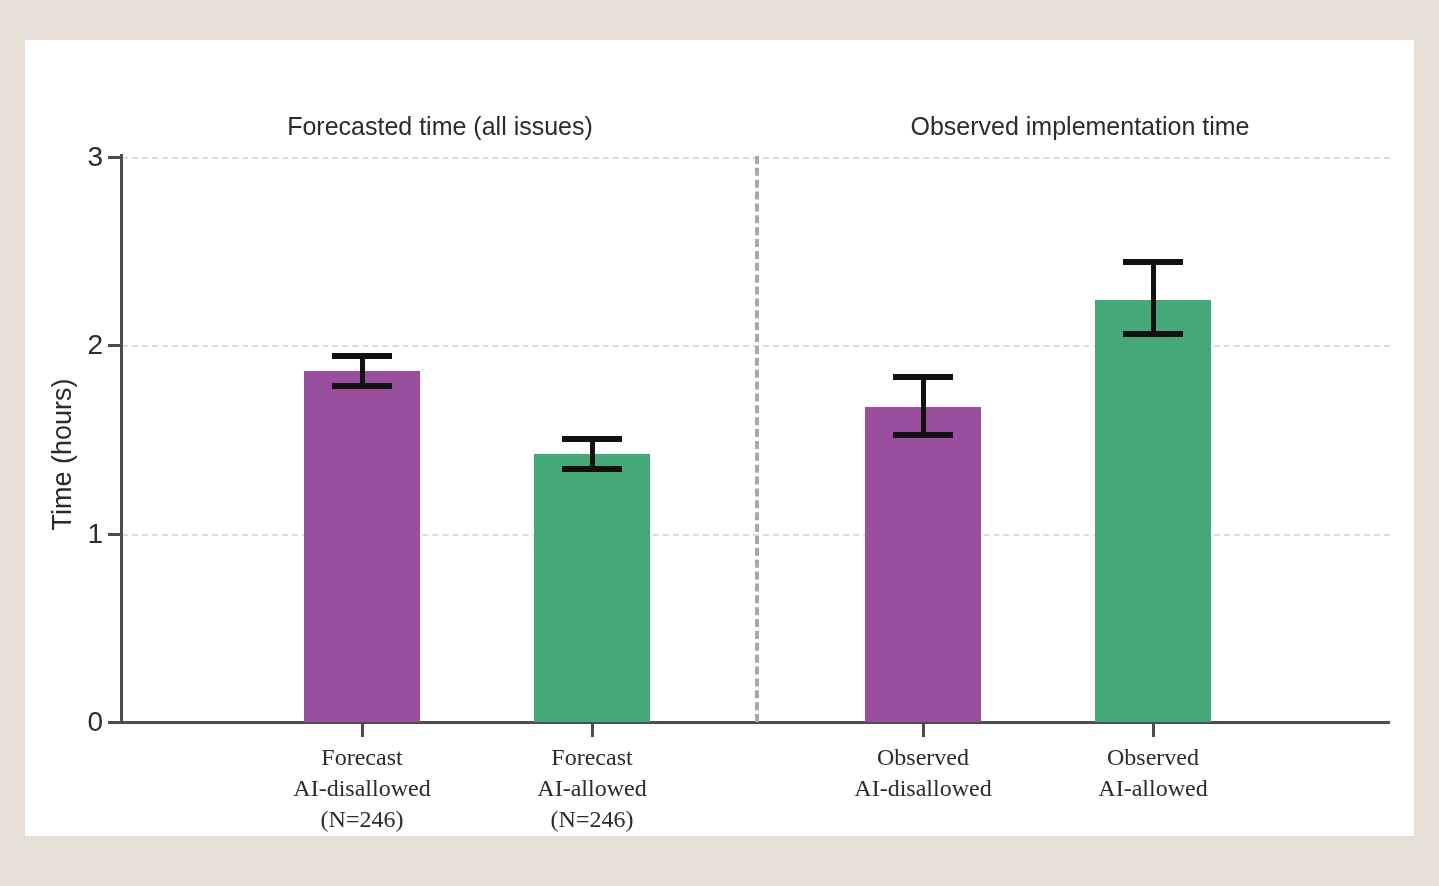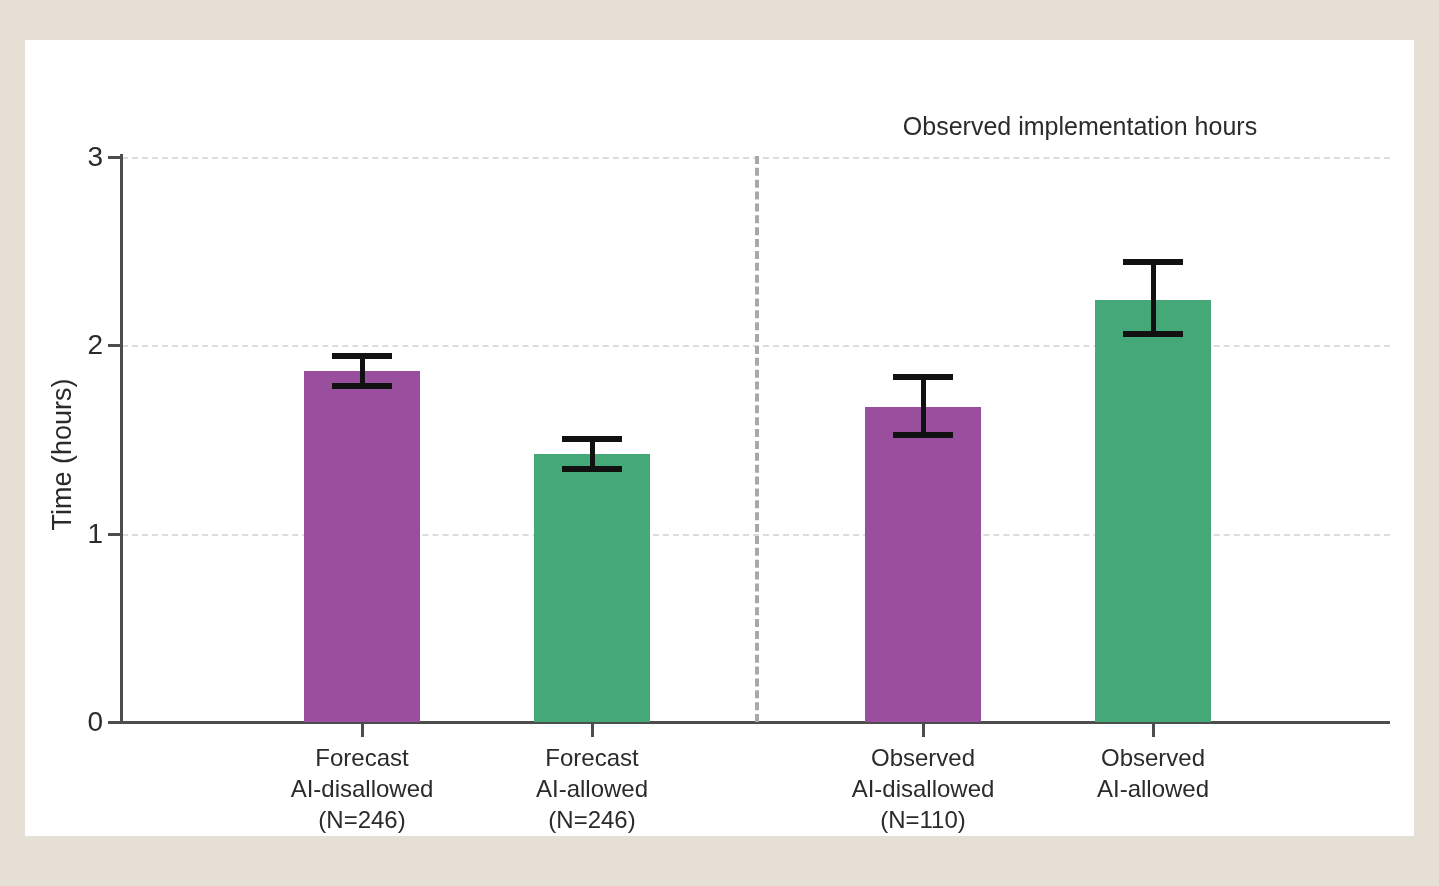--- a/index.html
+++ b/index.html
@@ -153,30 +153,32 @@
   }
 
   .x-tick-label {
     position: absolute;
     top: 702px;
     width: 300px;
     text-align: center;
     font-size: 24px;
     line-height: 31px;
     color: #2b2b2b;
+    font-family: Liberation Serif, serif;
   }
   .x-tick-label span { display: block; }
 </style>
 </head>
 <body>
 
 <div id="figure-card">
 
 
-  <div class="panel-subtitle" id="panel-subtitle-right">Observed implementation hours</div>
+  <div class="panel-subtitle" id="panel-subtitle-left">Forecasted time (all issues)</div>
+  <div class="panel-subtitle" id="panel-subtitle-right">Observed implementation time</div>
 
   <div id="plot-area">
 
     <div id="gridlines">
         <div class="gridline" style="top: 493.5px;"></div>
         <div class="gridline" style="top: 305px;"></div>
         <div class="gridline" style="top: 116.5px;"></div>
       </div>
 
     <div id="axis-vertical"></div>
@@ -233,21 +235,20 @@
         <div class="x-tick-mark" style="left: 566px;"></div>
         <div class="x-tick-label" style="left: 417px;">
           <span>Forecast</span>
           <span>AI-allowed</span>
           <span>(N=246)</span>
         </div>
         <div class="x-tick-mark" style="left: 897px;"></div>
         <div class="x-tick-label" style="left: 748px;">
           <span>Observed</span>
           <span>AI-disallowed</span>
-          <span>(N=110)</span>
         </div>
         <div class="x-tick-mark" style="left: 1127px;"></div>
         <div class="x-tick-label" style="left: 978px;">
           <span>Observed</span>
           <span>AI-allowed</span>
         </div>
       </div>
 
   </div>
 </div>

